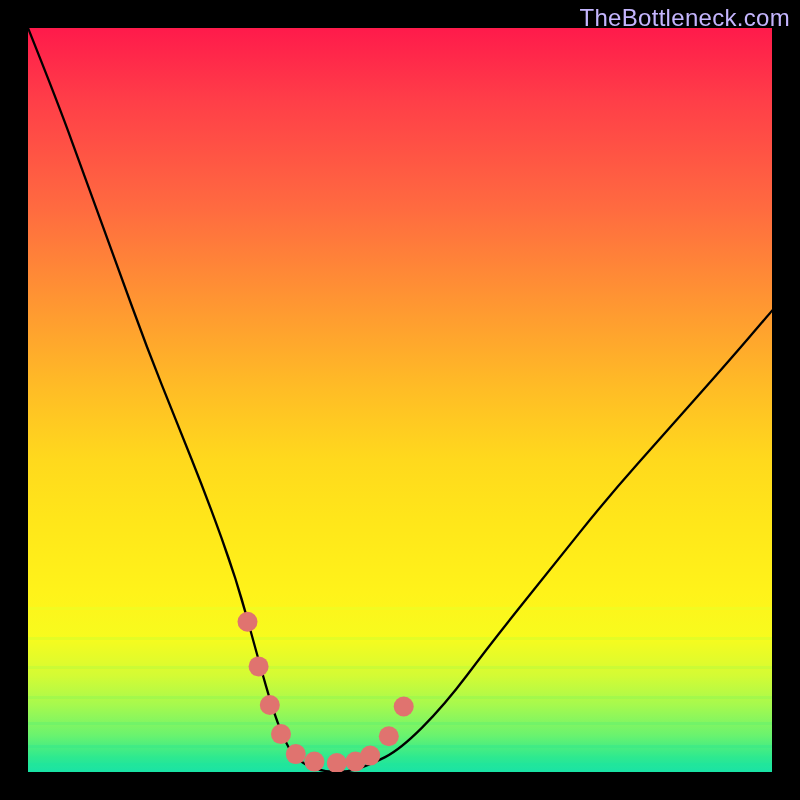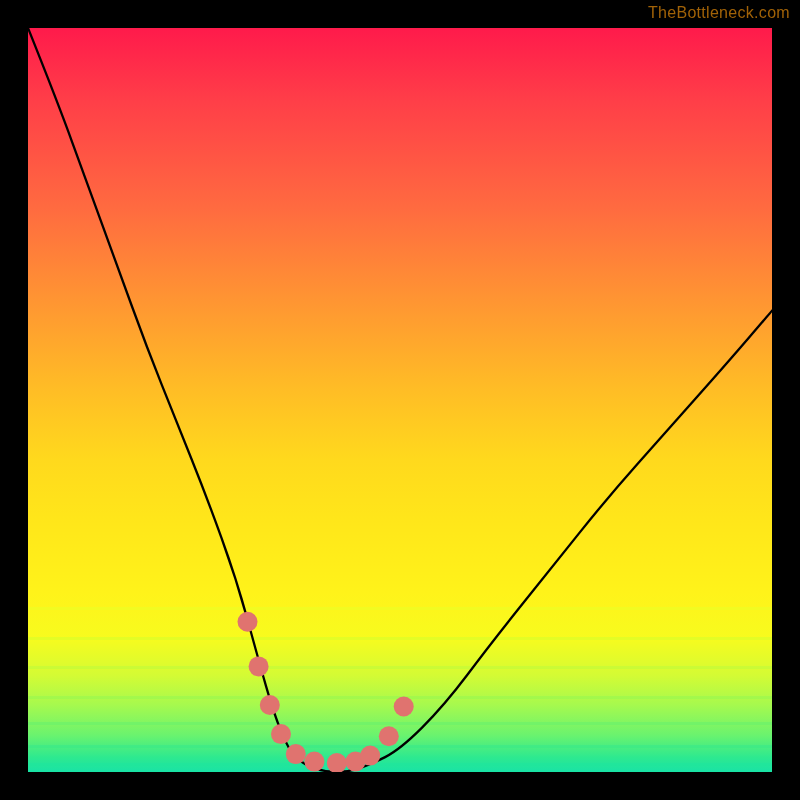--- a/index.html
+++ b/index.html
@@ -60,22 +60,22 @@
   svg.curve {
     position: absolute;
     inset: 0;
     width: 100%;
     height: 100%;
   }
   .watermark {
     position: absolute;
     top: 4px;
     right: 10px;
-    color: #a16207;
-    font-size: 16px;
+    color: #c4b5fd;
+    font-size: 24px;
     letter-spacing: 0.3px;
   }
 </style>
 </head>
 <body>
 
 <div class="stage">
 
   <div class="plot">
     <div class="gradient"></div>

